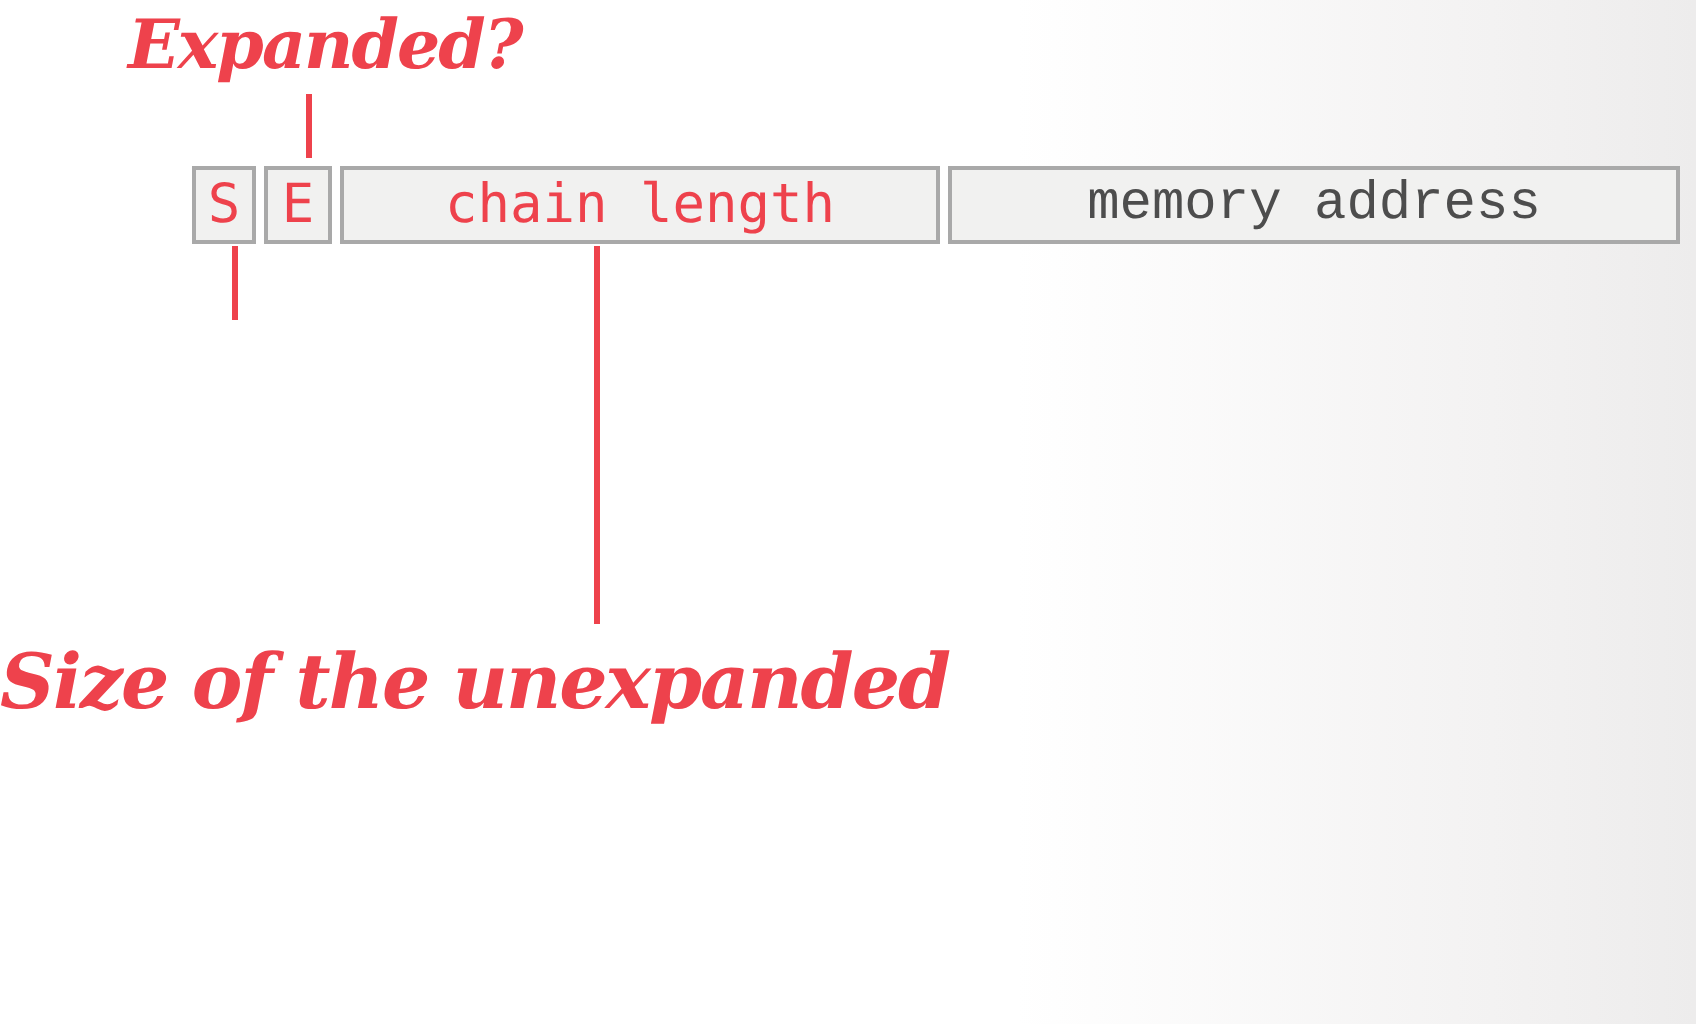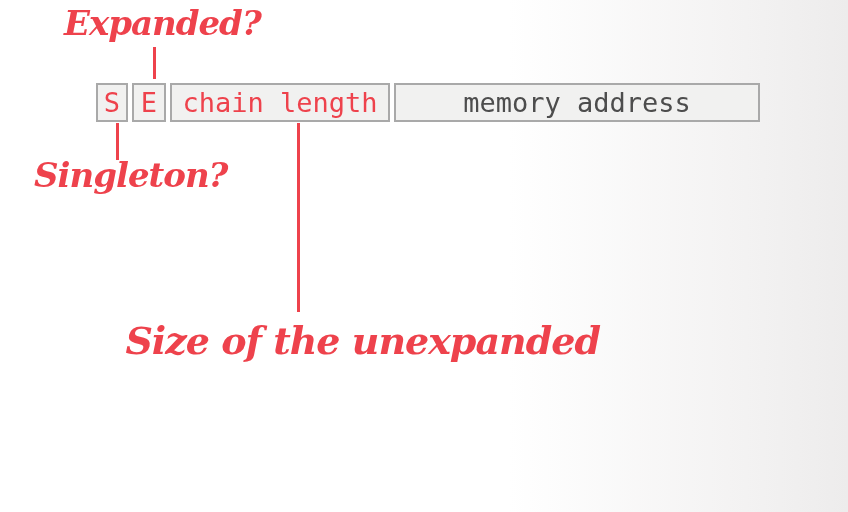--- a/index.html
+++ b/index.html
@@ -49,30 +49,30 @@
     display: flex;
     align-items: center;
     justify-content: center;
     font-family: "DejaVu Sans Mono", monospace;
     font-size: 27px;
     white-space: nowrap;
     overflow: hidden;
   }
   .cell-s      { width: 32px; }
   .cell-e      { width: 34px; }
-  .cell-chain  { width: 220px; }
-  .cell-memory { width: 366px; }
+  .cell-chain  { width: 300px; }
+  .cell-memory { width: 366px; font-family: Liberation Mono, monospace; }
   .red-text  { color: #ee424c; }
   .gray-text { color: #4d4d4d; }
   .serif-note {
     position: absolute;
     left: 0;
     top: 312px;
     width: 600px;
-    text-align: right;
+    text-align: left;
     font-family: "DejaVu Serif", serif;
     font-weight: bold;
     font-style: italic;
     font-size: 38px;
     line-height: 57px;
     color: #ee424c;
     letter-spacing: -1px;
   }
   .serif-note div { white-space: nowrap; }
 </style>
@@ -87,21 +87,20 @@
 
   <div class="record-row">
     <div class="cell red-text cell-s">S</div>
     <div class="cell red-text cell-e">E</div>
     <div class="cell red-text cell-chain">chain length</div>
     <div class="cell gray-text cell-memory">memory address</div>
   </div>
 
   <div class="vline singleton-line"></div>
 
-  <div class="serif-label singleton-label">Singleton?</div>
 
   <div class="vline chain-line"></div>
 
   <div class="serif-note">
     <div>Size of the unexpanded</div>
   </div>
 
 </div>
 
 </body></html>

